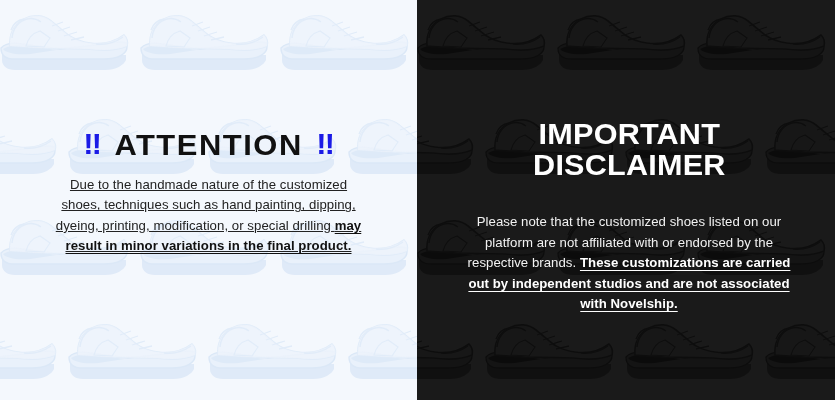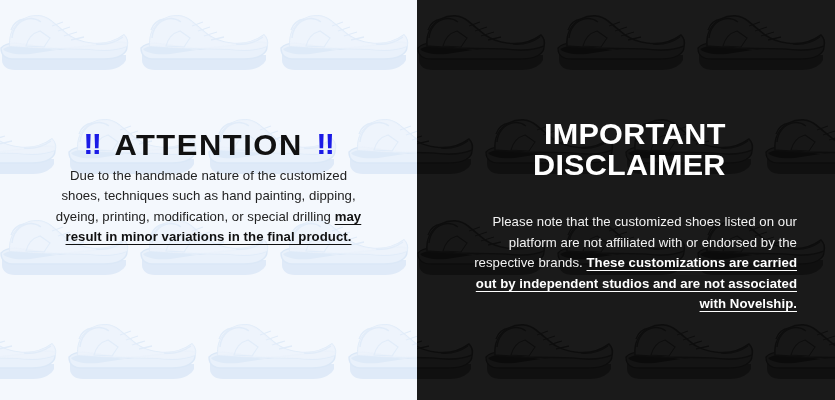--- a/index.html
+++ b/index.html
@@ -43,21 +43,21 @@
     width: 100%;
     height: 100%;
     display: flex;
     flex-direction: column;
     align-items: center;
     justify-content: flex-start;
     box-sizing: border-box;
     text-align: center;
   }
   .content-left  { padding: 130px 34px 0 34px; }
-  .content-right { padding: 118px 28px 0 34px; text-align: right; }
+  .content-right { padding: 118px 28px 0 34px; }
 
   
   .heading {
     margin: 0;
     font-weight: 900;
     line-height: 1.0;
     letter-spacing: 0.5px;
     white-space: nowrap;
   }
 
@@ -99,22 +99,23 @@
   
   .body-copy {
     margin: 0;
     font-size: 13.2px;
     line-height: 1.55;
     font-weight: 400;
     letter-spacing: 0.05px;
   }
   .body-left {
     color: #222222;
-    margin-top: 6px;
+    margin-top: 15px;
     max-width: 312px;
+    text-decoration: underline;
   }
   .body-right {
     color: #f2f2f2;
     margin-top: 32px;
     max-width: 336px;
   }
   .emph {
     font-weight: 700;
     text-decoration: underline;
     text-underline-offset: 2.5px;

